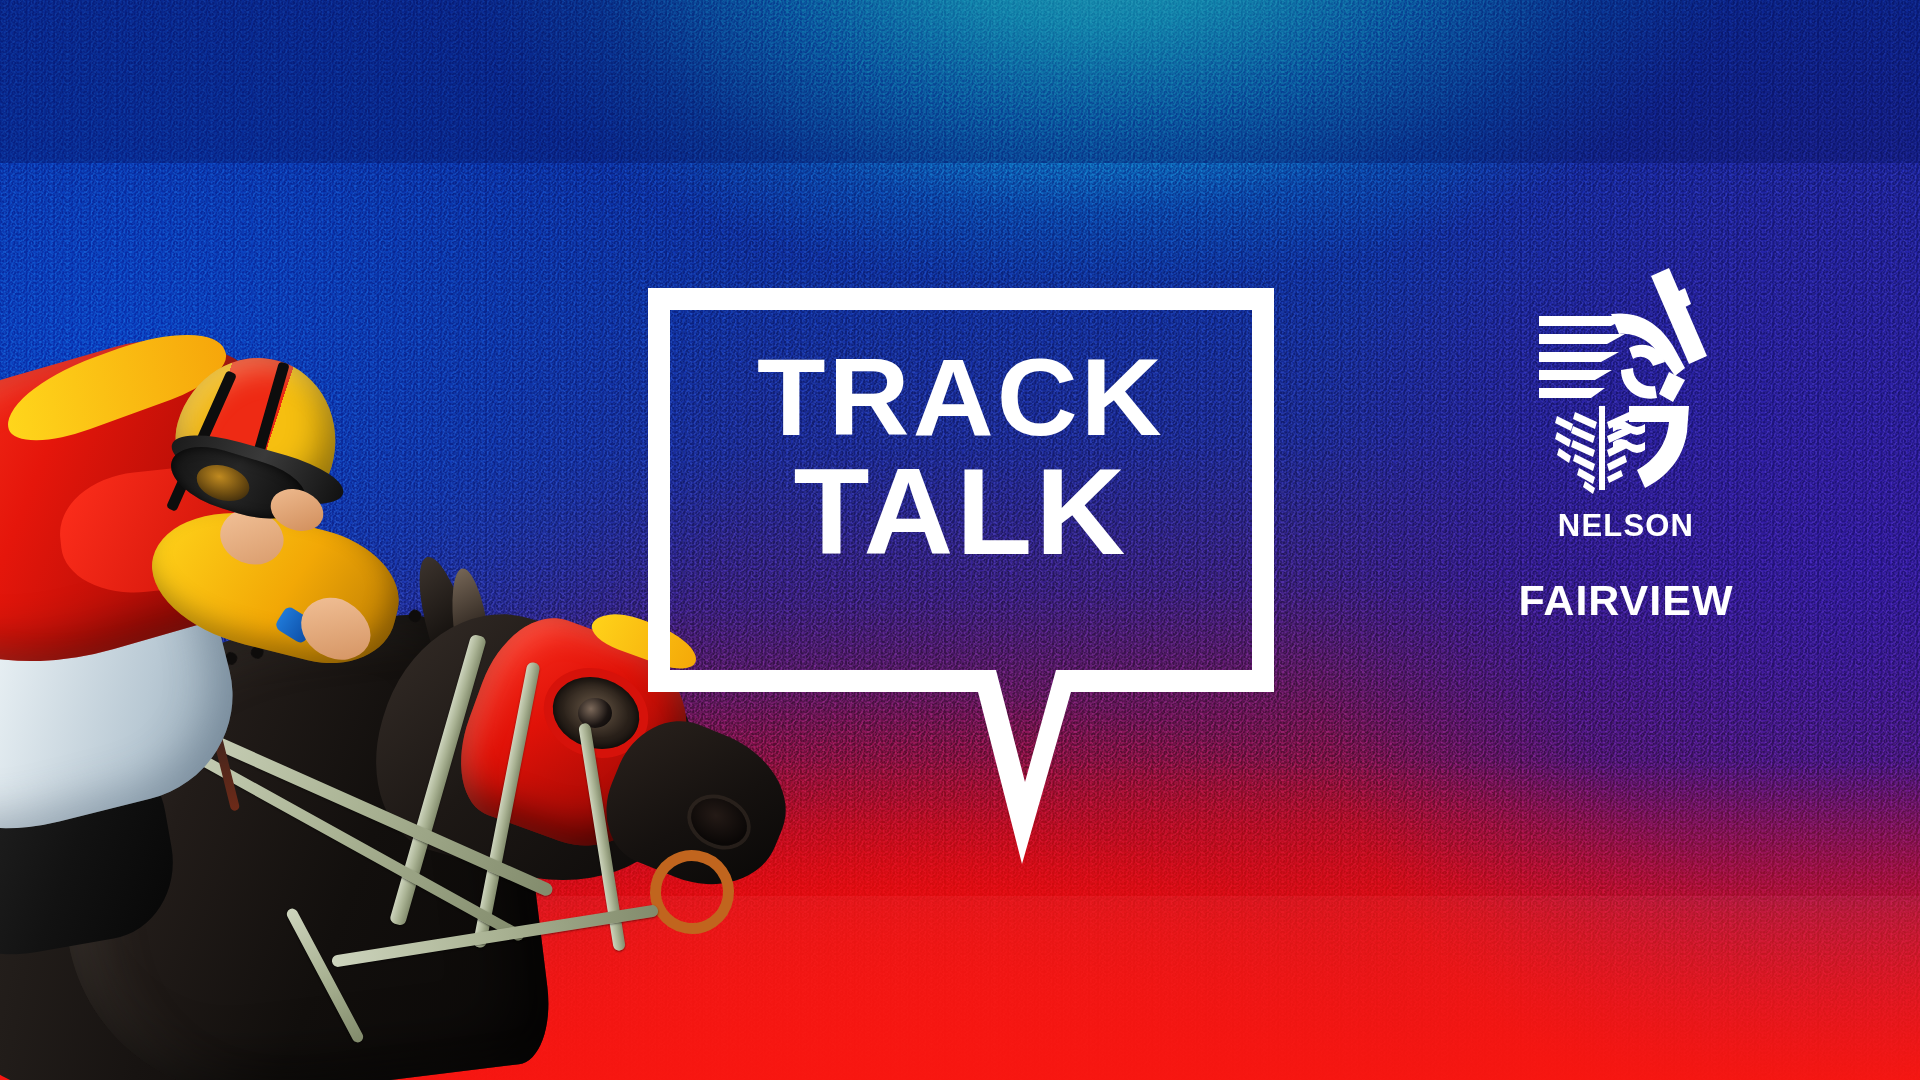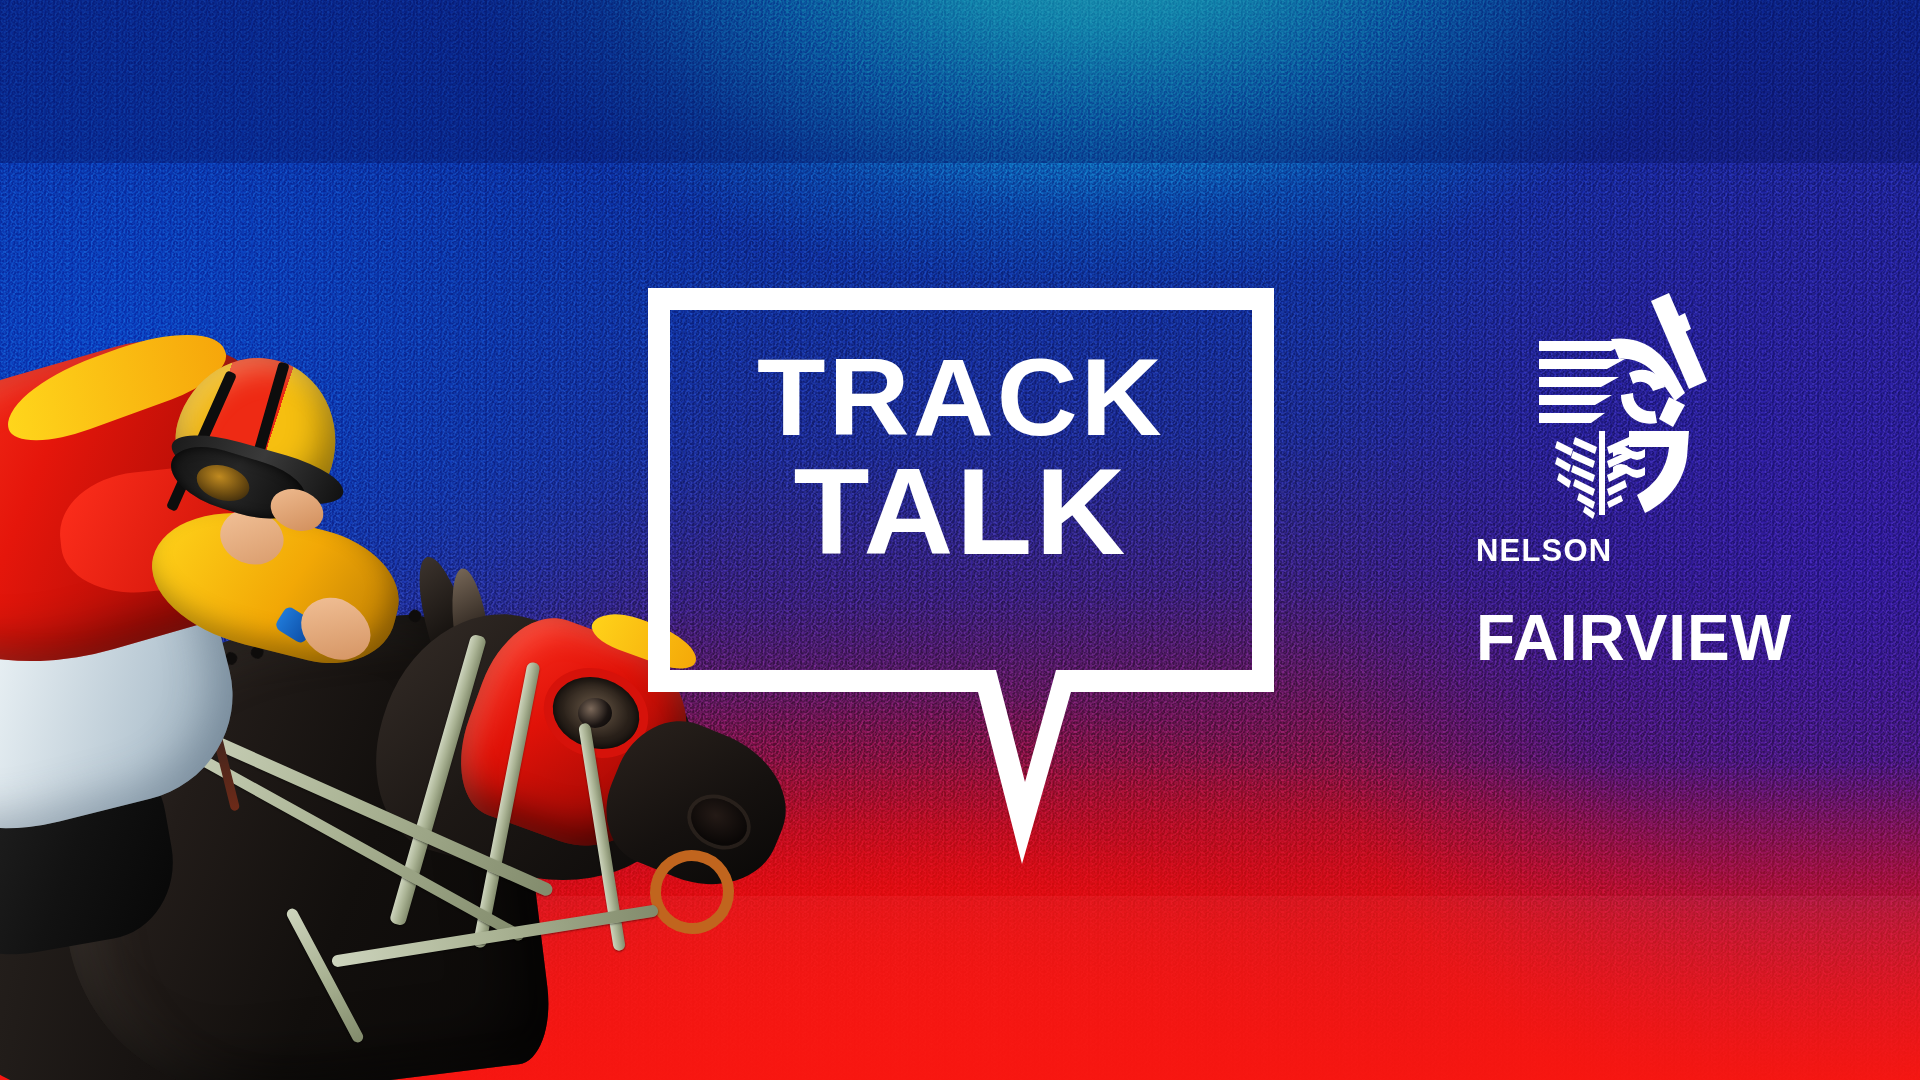--- a/index.html
+++ b/index.html
@@ -345,42 +345,43 @@
     text-transform: uppercase;
     transform: scaleX(1.02);
   }
   .tt-line-1 { font-size: 110px; }
   .tt-line-2 { font-size: 122px; margin-top: 4px; }
 
   
   #lockup {
     position: absolute;
     left: 1476px;
-    top: 289px;
+    top: 264px;
     width: 300px;
+    text-align: center;
   }
   #lockup .crest { width: 186px; height: 230px; margin: 0 auto; display: block; }
   #lockup .brand {
     margin-top: 16px;
     color: #ffffff;
     font-family: "Liberation Sans", sans-serif;
     font-weight: 700;
     font-size: 31px;
     line-height: 1.02;
     letter-spacing: 1.2px;
     text-transform: uppercase;
   }
   #lockup .brand span { display: block; }
   #lockup .brand .l2 { font-size: 33px; }
   #lockup .venue {
     margin-top: 34px;
     color: #ffffff;
     font-family: "Liberation Sans", sans-serif;
     font-weight: 700;
-    font-size: 64px;
+    font-size: 43px;
     letter-spacing: 1px;
     text-transform: uppercase;
   }
 </style>
 </head>
 <body>
 
 <div id="stage">
 
   <div class="bg-base"></div>

